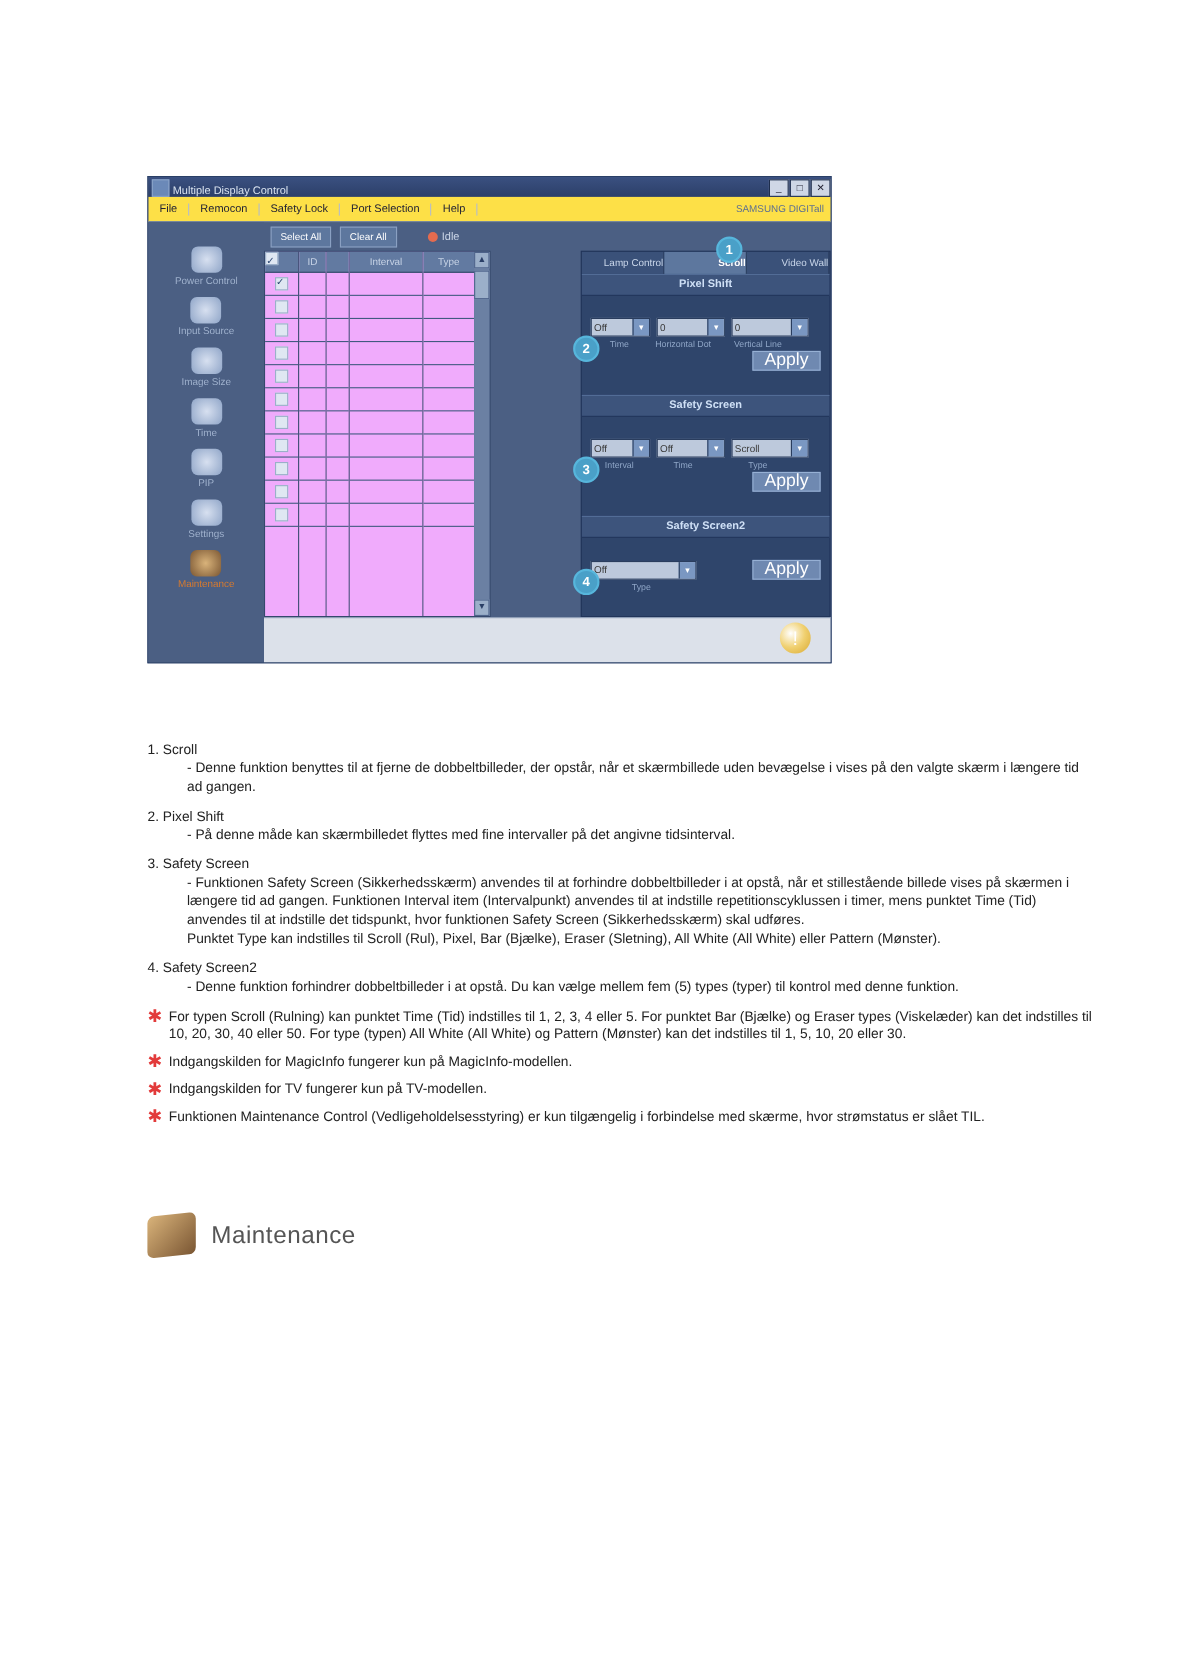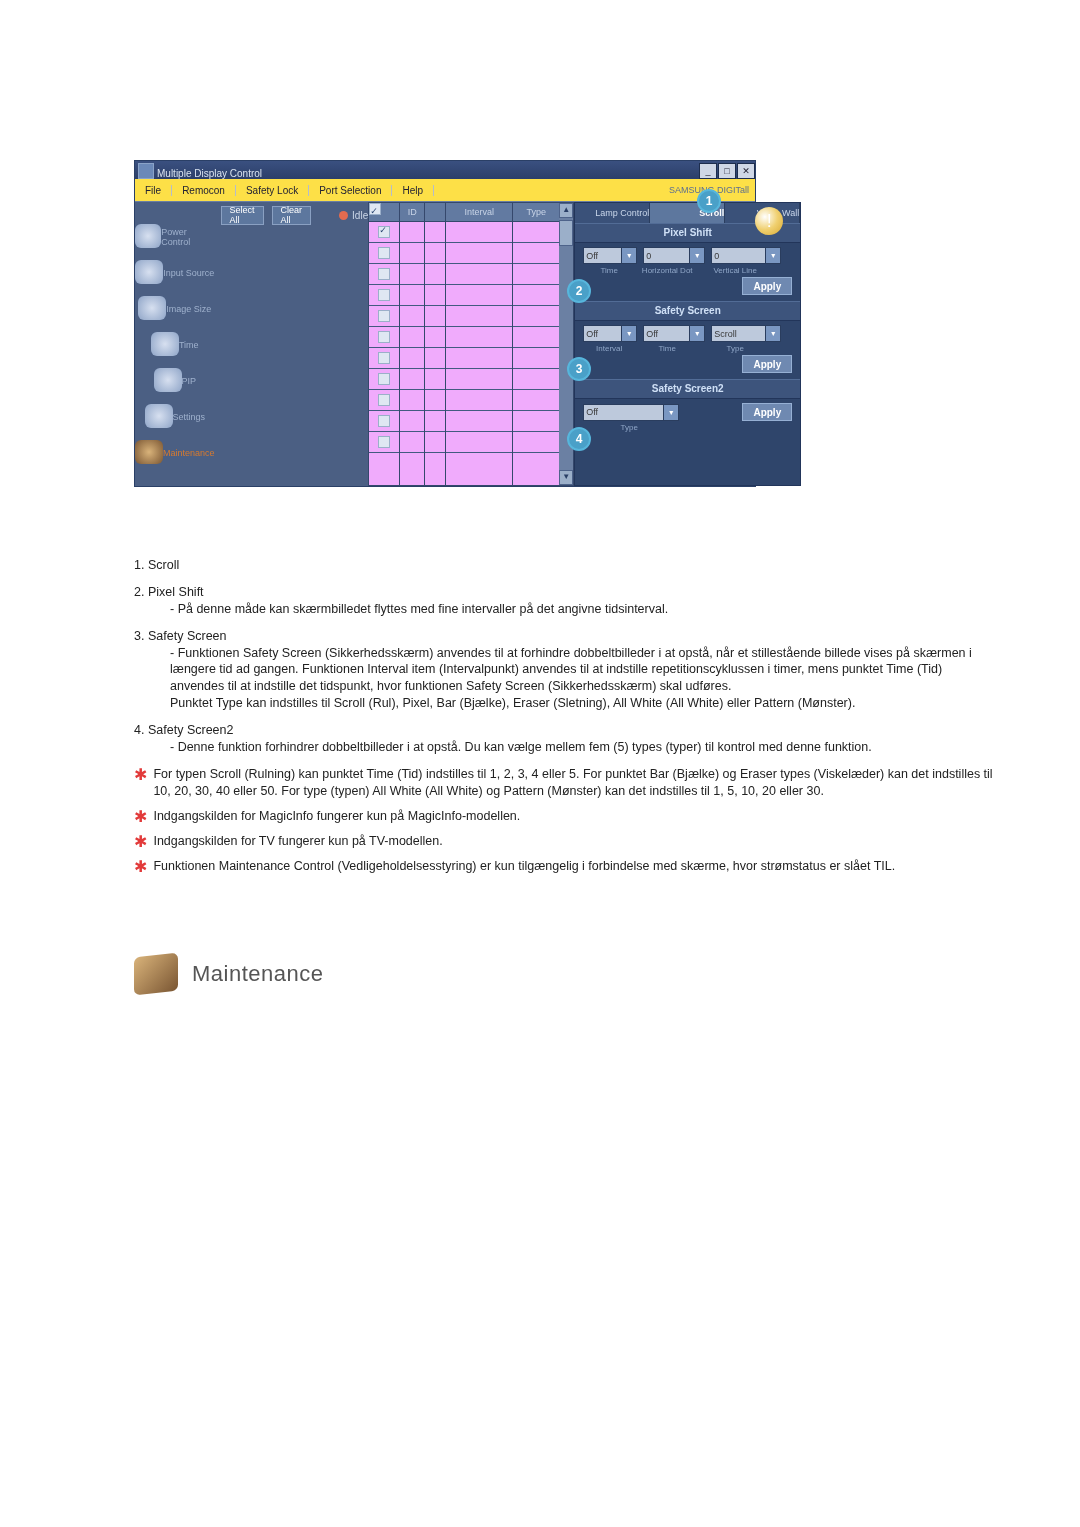--- a/index.html
+++ b/index.html
@@ -7,25 +7,25 @@
   .app{width:620px;border:1px solid #2a3f66;background:#4b5f83;position:relative}
   .titlebar{height:18px;background:linear-gradient(#3a5080,#2c3f69);display:flex;align-items:flex-end;color:#d9e3f0;font-size:10px}
   .titlebar .wicon{width:14px;height:14px;margin:0 3px;background:#6b89b8;border:1px solid #8aa3c8}
   .wbtns{margin-left:auto;display:flex}
   .wbtn{width:16px;height:14px;border:1px solid #1d2d4d;margin-left:1px;background:#cfd7e6;display:flex;align-items:center;justify-content:center;font-size:9px;color:#223}
   .menubar{height:22px;background:#fde047;display:flex;align-items:center;border-bottom:1px solid #6a7fa3}
   .menu{padding:0 10px;font-size:10px;color:#223;border-right:1px solid #b4bccc}
   .brand{margin-left:auto;padding-right:6px;font-size:9px;color:#5d6f90}
   .app-body{display:flex;background:#4b5f83}
   .sidebar{width:105px;background:#4b5f83;padding:22px 0 10px;display:flex;flex-direction:column;align-items:center}
-  .side-item{display:flex;flex-direction:row;align-items:center;margin-bottom:10px;color:#9fb1cd;font-size:9px}
+  .side-item{display:flex;flex-direction:column;align-items:center;margin-bottom:10px;color:#9fb1cd;font-size:9px}
   .side-item.hl{color:#d67a2f}
   .side-ico{width:28px;height:24px;margin-bottom:2px;border-radius:6px;background:radial-gradient(circle,#d7e0f0,#8ea4c7)}
   .side-ico.maint{background:radial-gradient(circle,#d9b37a,#7a5633)}
-  .main{flex:1;display:flex;flex-direction:row}
+  .main{flex:1;display:flex;flex-direction:column}
   .toolbar{height:26px;display:flex;align-items:center;padding-left:6px}
   .tbtn{height:17px;padding:0 8px;font-size:9px;color:#fff;background:#5d779e;border:1px solid #8aa0c2;margin-right:8px;display:flex;align-items:center}
   .idle{display:flex;align-items:center;color:#cbd6e8;font-size:10px;margin-left:20px}
   .idle .dot{width:9px;height:9px;border-radius:50%;background:#e46b4f;margin-right:4px}
   .table-wrap{display:flex;border:1px solid #35486c}
   .tcol{border-right:1px solid #35486c;background:#f0abfc}
   .th{height:18px;background:#627aa1;color:#c7d3e6;font-size:9px;text-align:center;line-height:18px;border-bottom:1px solid #35486c}
   .td{height:20px;border-bottom:1px solid #425a80;display:flex;align-items:center;justify-content:center}
   .cb{width:10px;height:10px;border:1px solid #9bafc9;background:#dfe7f2}
   .cb.chk{position:relative}
@@ -33,26 +33,26 @@
   .tcol.c1{width:30px}.tcol.c2{width:24px}.tcol.c3{width:20px}.tcol.c4{width:66px}.tcol.c5{width:58px}.tcol.c6{width:46px}
   .scrollbar{width:14px;background:#6b80a3;display:flex;flex-direction:column}
   .sb-btn{height:13px;background:#9bafc9;border:1px solid #4e638a;font-size:8px;text-align:center;line-height:11px;color:#2a3f66}
   .sb-thumb{height:24px;background:#9bafc9;border:1px solid #4e638a;margin-top:2px}
   .panel{width:225px;background:#2f456b;border:1px solid #22355a;margin-left:auto}
   .tabs{display:flex;height:20px;background:#3a5179;position:relative}
   .tab{flex:1;font-size:9px;color:#c9d6ea;text-align:right;line-height:20px;border-right:1px solid #2a3d5e}
   .tab.mid{background:#5d779e;color:#fff;font-weight:bold}
   .circ{width:20px;height:20px;border:2px solid #57b6dc;border-radius:50%;background:#4aa0c8;color:#fff;font-size:12px;text-align:center;line-height:20px;font-weight:bold;position:absolute}
   .section-title{height:18px;background:#3d547c;color:#cfe0f6;font-size:10px;font-weight:bold;text-align:center;line-height:18px;border-top:1px solid #526c96;border-bottom:1px solid #22355a}
-  .section-body{padding:4px 8px;position:relative}
+  .section-body{padding:20px 8px;position:relative}
   .row{display:flex;align-items:center;margin-bottom:2px}
   .sel{height:15px;background:#bdc9dc;border:1px solid #2a3d5e;font-size:9px;color:#3a3a3a;padding-left:2px;display:flex;align-items:center;position:relative}
   .sel .arr{width:14px;height:15px;background:#7a97c2;border-left:1px solid #2a3d5e;margin-left:auto;display:flex;align-items:center;justify-content:center;color:#fff;font-size:8px}
   .fld-label{font-size:8px;color:#8fa6c7;text-align:center}
-  .apply{height:16px;padding:0 10px;background:#6f89b1;border:1px solid #96b0d4;color:#fff;font-size:10px;font-weight:bold;display:flex;align-items:center}
+  .apply{height:16px;padding:0 10px;background:#6f89b1;border:1px solid #96b0d4;color:#fff;font-size:16px;font-weight:normal;display:flex;align-items:center}
   .status-strip{height:40px;background:#dce1ea;border-top:1px solid #8a99b3;position:relative}
   .status-ico{position:absolute;right:18px;top:4px;width:28px;height:28px;border-radius:50%;background:radial-gradient(circle at 35% 35%,#fff,#f0d070,#d8a830);display:flex;align-items:center;justify-content:center;font-size:18px;color:#fff}
   .content{margin-top:70px;font-size:12.5px;line-height:1.35;color:#222}
   .content ol{padding-left:14px;margin:0}
   .content ol>li{margin-bottom:10px}
   .sub{padding-left:22px}
   .star-item{display:flex;margin-top:8px}
   .star{color:#e23a3a;font-size:16px;line-height:1;margin-right:6px;margin-top:1px}
   .footer-head{margin-top:80px;display:flex;align-items:center}
   .footer-ico{width:44px;height:38px;margin-right:14px;background:linear-gradient(135deg,#d9b37a,#7a5633);border-radius:6px;transform:skewY(-6deg)}
@@ -310,21 +310,21 @@
         <div class="status-strip">
           <div class="status-ico">!</div>
         </div>
       </div>
     </div>
   </div>
 
   <div class="content">
     <ol>
       <li><span>Scroll</span>
-        </li>
+        <div class="sub">- Denne funktion benyttes til at fjerne de dobbeltbilleder, der opstår, når et skærmbillede uden bevægelse i vises på den valgte skærm i længere tid ad gangen.</div></li>
       <li><span>Pixel Shift</span>
         <div class="sub">- På denne måde kan skærmbilledet flyttes med fine intervaller på det angivne tidsinterval.</div></li>
       <li><span>Safety Screen</span>
         <div class="sub" style="white-space:pre-line">- Funktionen Safety Screen (Sikkerhedsskærm) anvendes til at forhindre dobbeltbilleder i at opstå, når et stillestående billede vises på skærmen i længere tid ad gangen.  Funktionen Interval item (Intervalpunkt) anvendes til at indstille repetitionscyklussen i timer, mens punktet Time (Tid) anvendes til at indstille det tidspunkt, hvor funktionen Safety Screen (Sikkerhedsskærm) skal udføres.
 Punktet Type kan indstilles til Scroll (Rul), Pixel, Bar (Bjælke), Eraser (Sletning), All White (All White) eller Pattern (Mønster).</div></li>
       <li><span>Safety Screen2</span>
         <div class="sub">- Denne funktion forhindrer dobbeltbilleder i at opstå. Du kan vælge mellem fem (5) types (typer) til kontrol med denne funktion.</div></li>
     </ol>
     <div class="star-item">
         <span class="star">✱</span>

